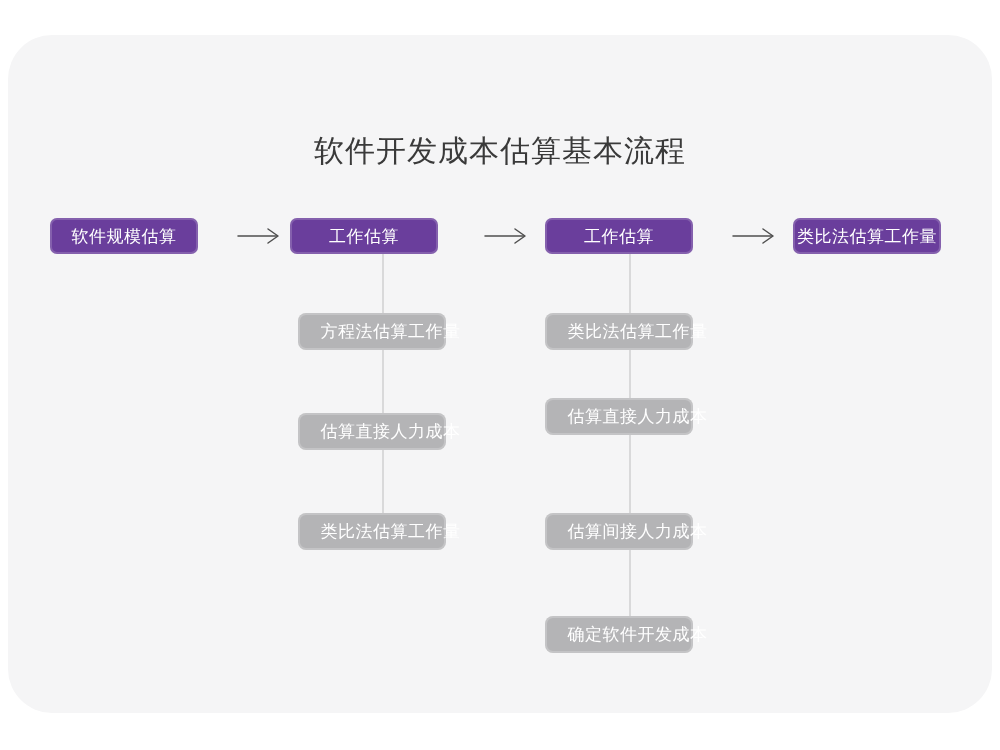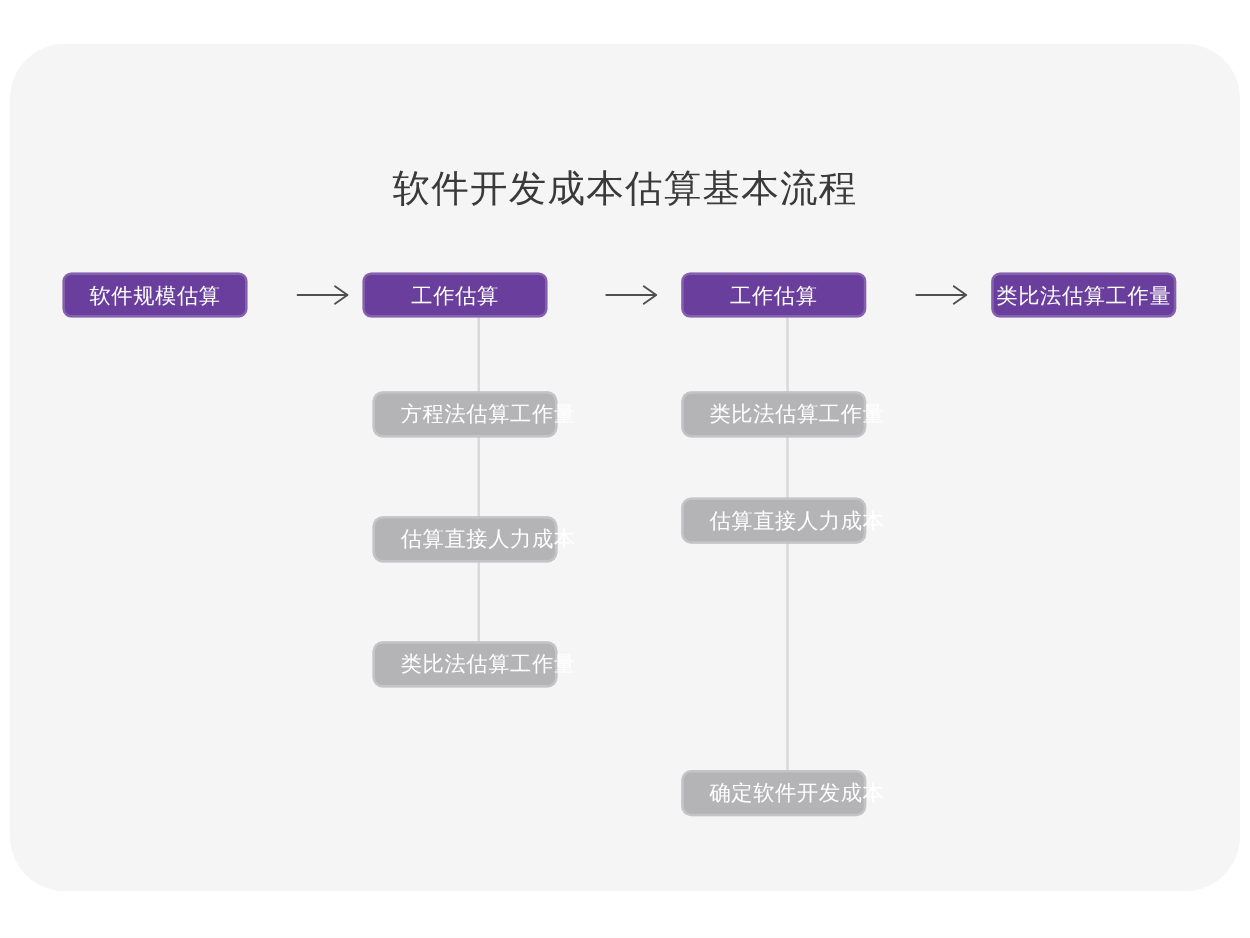--- a/index.html
+++ b/index.html
@@ -146,16 +146,17 @@
     </div>
 
     <div class="node main-node m3">类比法估算工作量</div>
 
     <div class="node sub-node colA a0">方程法估算工作量</div>
     <div class="node sub-node colA a1">估算直接人力成本</div>
     <div class="node sub-node colA a2">类比法估算工作量</div>
 
     <div class="node sub-node colB b0">类比法估算工作量</div>
     <div class="node sub-node colB b1">估算直接人力成本</div>
+    <div class="node sub-node colB b2">估算间接人力成本</div>
     <div class="node sub-node colB b3">确定软件开发成本</div>
 
   </div>
 </div>
 
 </body></html>

